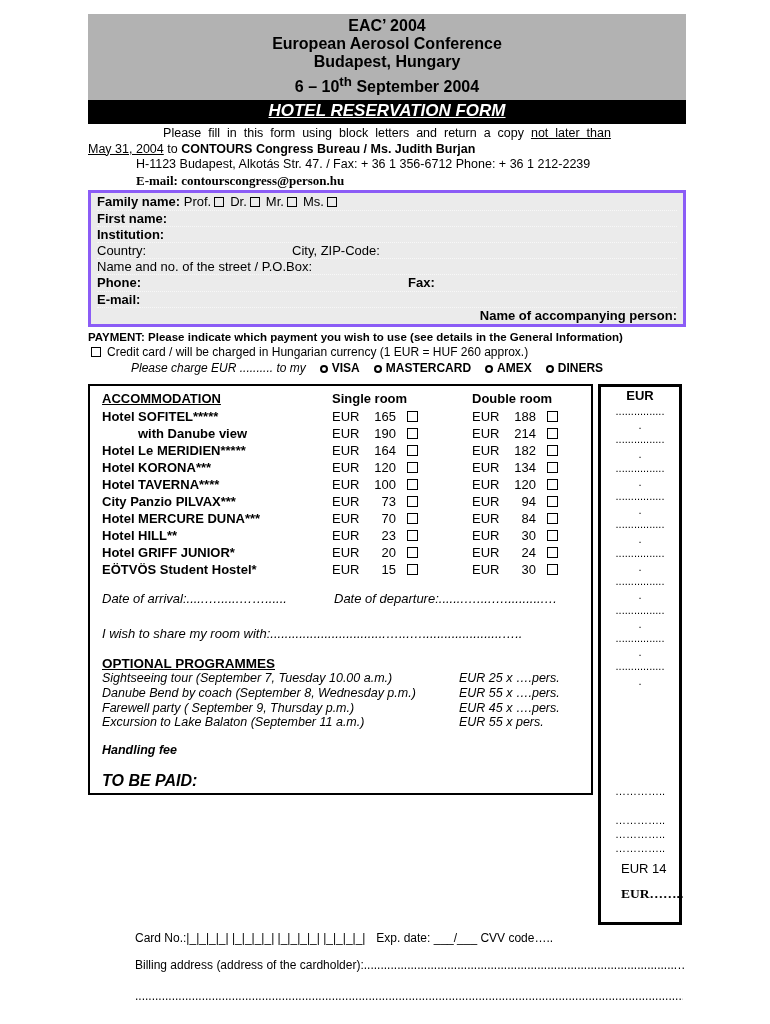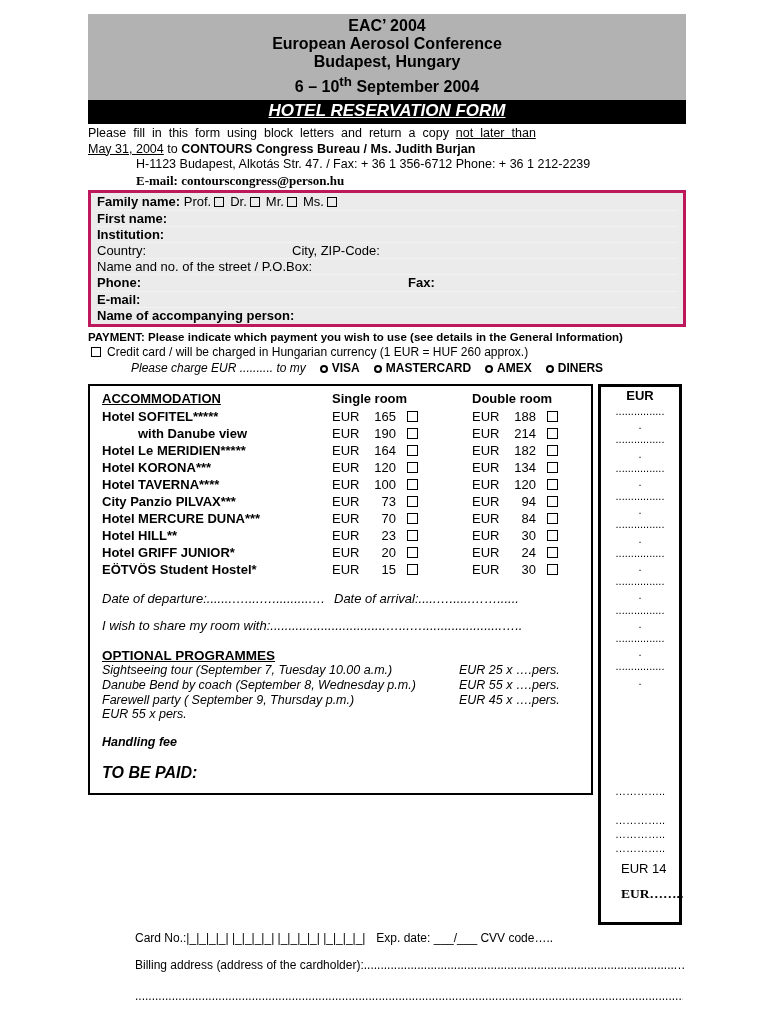--- a/index.html
+++ b/index.html
@@ -9,30 +9,30 @@
 
   
   .hdr { background:#b2b2b2; text-align:center; padding:3px 0 2px; line-height:18px; }
   .hdr .h-big { font-size:16px; font-weight:bold; }
   .hdr .h-date { font-size:16px; font-weight:bold; line-height:22px; }
   .banner { background:#000; color:#fff; text-align:center; font-weight:bold; font-style:italic; font-size:17px; padding:1px 0 3px; }
   .banner span { text-decoration:underline; }
 
   
   .intro { font-size:12.5px; line-height:15.5px; margin-top:2px; }
-  .intro .jline { word-spacing:3.5px; }
+  .intro .jline { word-spacing:3.5px;text-align:center; }
   .u { text-decoration:underline; }
   .b { font-weight:bold; }
   .ind { padding-left:48px; }
   .serif-b { font-family:"Liberation Serif", serif; font-weight:bold; font-size:13px; }
 
   
-  .pbox { border:3px solid #be185d; background:#ebebeb; padding:1px 6px; font-size:13px; margin-top:2px; }
+  .pbox { border:3px solid #8b5cf6; background:#ebebeb; padding:1px 6px; font-size:13px; margin-top:2px; }
   .p-row { line-height:15.2px; border-bottom:1px dotted #f8f8f8; white-space:nowrap; }
-  .p-row:last-child { border-bottom:none; }
+  .p-row:last-child { border-bottom:none;text-align:right; }
   .col-l { display:inline-block; width:195px; }
   .col-ph { display:inline-block; width:311px; }
   .cbx { display:inline-block; width:10px; height:10px; border:1.6px solid #000; vertical-align:-1px; background:transparent; margin:0 6px 0 3px; }
   .t-item { display:inline; }
 
   
   .pay { margin-top:3px; font-size:12px; }
   .pay-head { font-weight:bold; font-size:11.5px; line-height:14px; }
   .pay-credit { line-height:16px; }
   .pay-charge { padding-left:43px; line-height:17px; white-space:nowrap; }
@@ -44,21 +44,21 @@
   .main { display:flex; gap:5px; margin-top:7px; align-items:flex-start; }
   .abox { width:505px; height:411px; border:2px solid #000; padding:5px 12px; font-size:13px; }
   .acc-head { display:grid; grid-template-columns:230px 140px auto; font-weight:bold; height:17px; }
   .acc-head .uh { text-decoration:underline; }
   .hotel-row { display:grid; grid-template-columns:230px 34px 32px 26px 48px 34px 32px 26px; height:17px; align-items:center; }
   .hname { font-weight:bold; white-space:nowrap; }
   .hname.indent { padding-left:36px; }
   .price { text-align:right; padding-right:2px; }
   .tcbx { width:11px; height:11px; border:1.6px solid #000; justify-self:end; margin-right:6px; }
   .dates-row { display:grid; grid-template-columns:232px auto; font-style:italic; margin-top:13px; white-space:nowrap; }
-  .share-row { font-style:italic; margin-top:12px; white-space:nowrap; overflow:hidden; }
+  .share-row { font-style:italic; margin-top:20px; white-space:nowrap; overflow:hidden; }
   .opt-head { font-weight:bold; text-decoration:underline; margin-top:15px; font-size:13.5px; }
   .prog-row { display:grid; grid-template-columns:1fr 120px; font-style:italic; font-size:12.5px; line-height:14.8px; white-space:nowrap; }
   .handling { font-weight:bold; font-style:italic; font-size:12.5px; margin-top:13px; }
   .tobepaid { font-weight:bold; font-style:italic; font-size:16px; margin-top:15px; }
 
   .ebox { width:84px; height:541px; border:3px solid #000; text-align:center; padding-top:1px; }
   .e-head { font-weight:bold; font-size:13px; line-height:16px; }
   .e-row { height:14.2px; font-size:11px; line-height:14px; overflow:hidden; white-space:nowrap; }
   .e-gap1 { height:96px; }
   .e-gap2 { height:15px; }
@@ -234,22 +234,22 @@
             <span class="price">15</span>
             <span class="tcbx"></span>
             <span></span>
             <span>EUR</span>
             <span class="price">30</span>
             <span class="tcbx"></span>
           </div>
         </div>
 
       <div class="dates-row">
+        <span>Date of arrival:.....…......……......</span>
         <span>Date of departure:.......…....…...........…</span>
-        <span>Date of arrival:.....…......……......</span>
       </div>
 
       <div class="share-row">I wish to share my room with:................................…...…......................…..</div>
 
       <div class="opt-head">OPTIONAL PROGRAMMES</div>
 
       <div>
 
           <div class="prog-row">
             <span>Sightseeing tour (September 7, Tuesday 10.00 a.m.)</span>
@@ -261,20 +261,21 @@
             <span>Danube Bend by coach (September 8, Wednesday p.m.)</span>
             <span>EUR 55 x ….pers.</span>
           </div>
 
           <div class="prog-row">
             <span>Farewell party ( September 9, Thursday p.m.)</span>
             <span>EUR 45 x ….pers.</span>
           </div>
 
           <div class="prog-row">
+            <span>Excursion to Lake Balaton (September 11 a.m.)</span>
             <span>EUR 55 x     pers.</span>
           </div>
         </div>
 
       <div class="handling">Handling fee</div>
       <div class="tobepaid">TO BE PAID:</div>
     </div>
 
     <div class="ebox">
       <div class="e-head">EUR</div>

